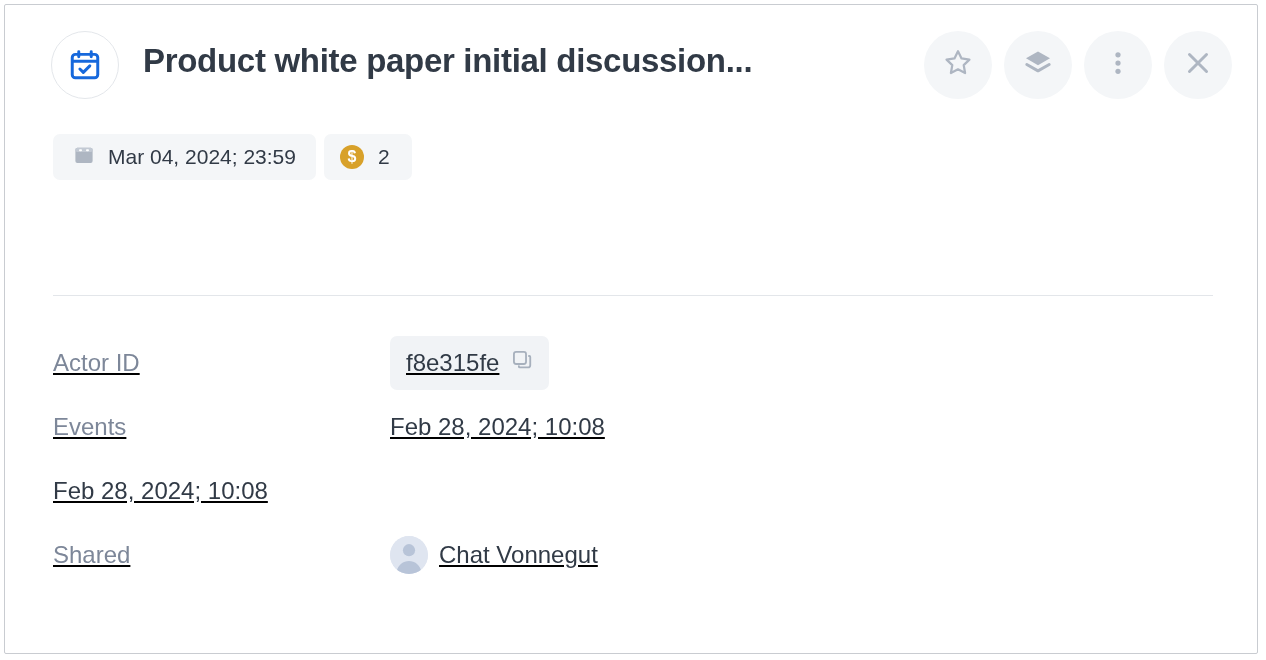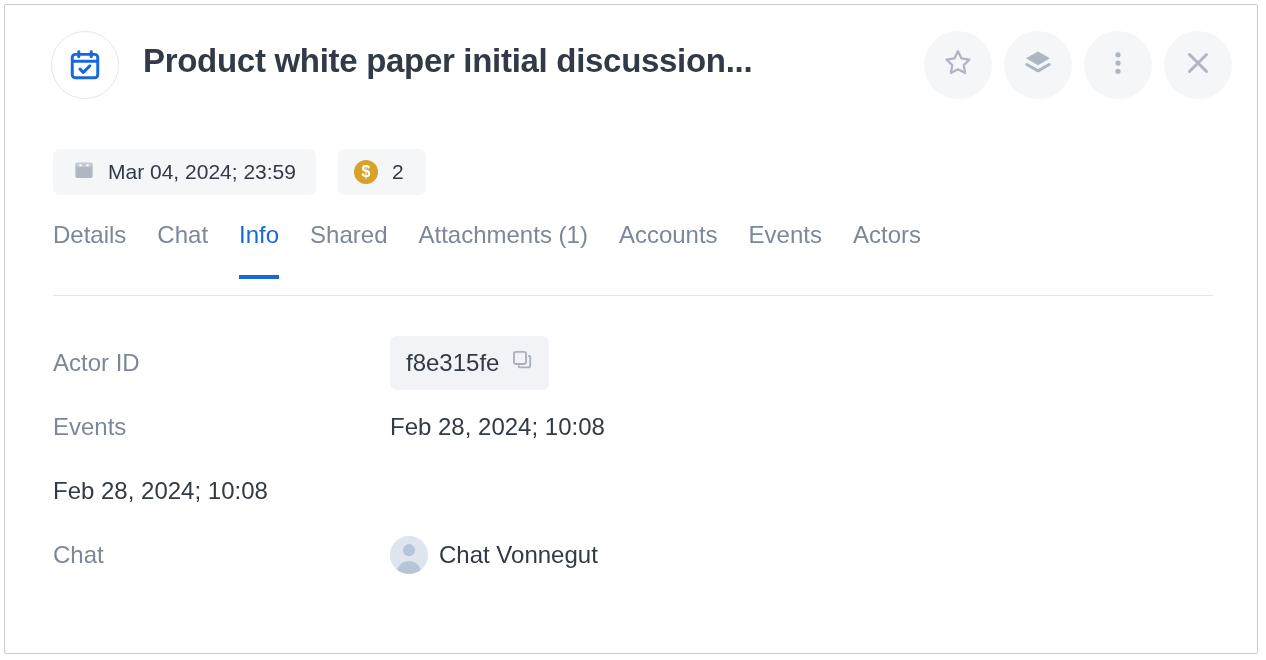--- a/index.html
+++ b/index.html
@@ -76,23 +76,23 @@
     display: flex;
     align-items: center;
     justify-content: center;
     cursor: pointer;
   }
 
   
   .chips {
     position: absolute;
     left: 48px;
-    top: 144px;
-    display: flex;
-    gap: 22px;
+    top: 129px;
+    display: flex;
+    gap: 8px;
     align-items: flex-start;
   }
   .chip {
     height: 46px;
     background: #f4f6f8;
     border-radius: 7px;
     display: flex;
     align-items: center;
     gap: 13px;
     padding: 0 20px;
@@ -151,20 +151,21 @@
     height: 1px;
     background: #e3e6ea;
   }
 
   
   .rows {
     position: absolute;
     left: 48px;
     top: 326px;
     width: 1100px;
+    text-decoration: underline;
   }
   .row {
     display: flex;
     align-items: center;
     height: 64px;
   }
   .row-label {
     width: 337px;
     font-size: 24px;
     color: #7d8799;
@@ -270,30 +271,20 @@
       <span>Mar 04, 2024; 23:59</span>
     </div>
 
     <div class="chip chip-coin">
       <span class="coin">$</span>
       <span>2</span>
     </div>
 
   </div>
 
-  <div class="tabs">
-    <div class="tab">Details</div>
-    <div class="tab">Chat</div>
-    <div class="tab active">Info</div>
-    <div class="tab">Shared</div>
-    <div class="tab">Attachments (1)</div>
-    <div class="tab">Accounts</div>
-    <div class="tab">Events</div>
-    <div class="tab">Actors</div>
-  </div>
 
   <div class="divider"></div>
 
   <div class="rows">
 
     <div class="row">
       <div class="row-label">Actor ID</div>
       <div class="row-value">
         <span class="id-pill">
           <span>f8e315fe</span>
@@ -310,21 +301,21 @@
     <div class="row">
       <div class="row-label">Events</div>
       <div class="row-value">Feb 28, 2024; 10:08</div>
     </div>
 
     <div class="row">
       <div class="row-value">Feb 28, 2024; 10:08</div>
     </div>
 
     <div class="row">
-      <div class="row-label">Chat</div>
+      <div class="row-label">Shared</div>
       <div class="row-value">
         <span class="avatar">
           <svg width="38" height="38" viewBox="0 0 38 38">
             <circle cx="19" cy="19" r="19" fill="#dfe5f0"></circle>
             <circle cx="19" cy="14.2" r="6.1" fill="#b8c4d8"></circle>
             <path d="M6.6 35.4c1.6-6.6 6.6-10.3 12.4-10.3s10.8 3.7 12.4 10.3A19 19 0 0119 38a19 19 0 01-12.4-2.6z" fill="#b8c4d8"></path>
           </svg>
         </span>
         <span>Chat Vonnegut</span>
       </div>

